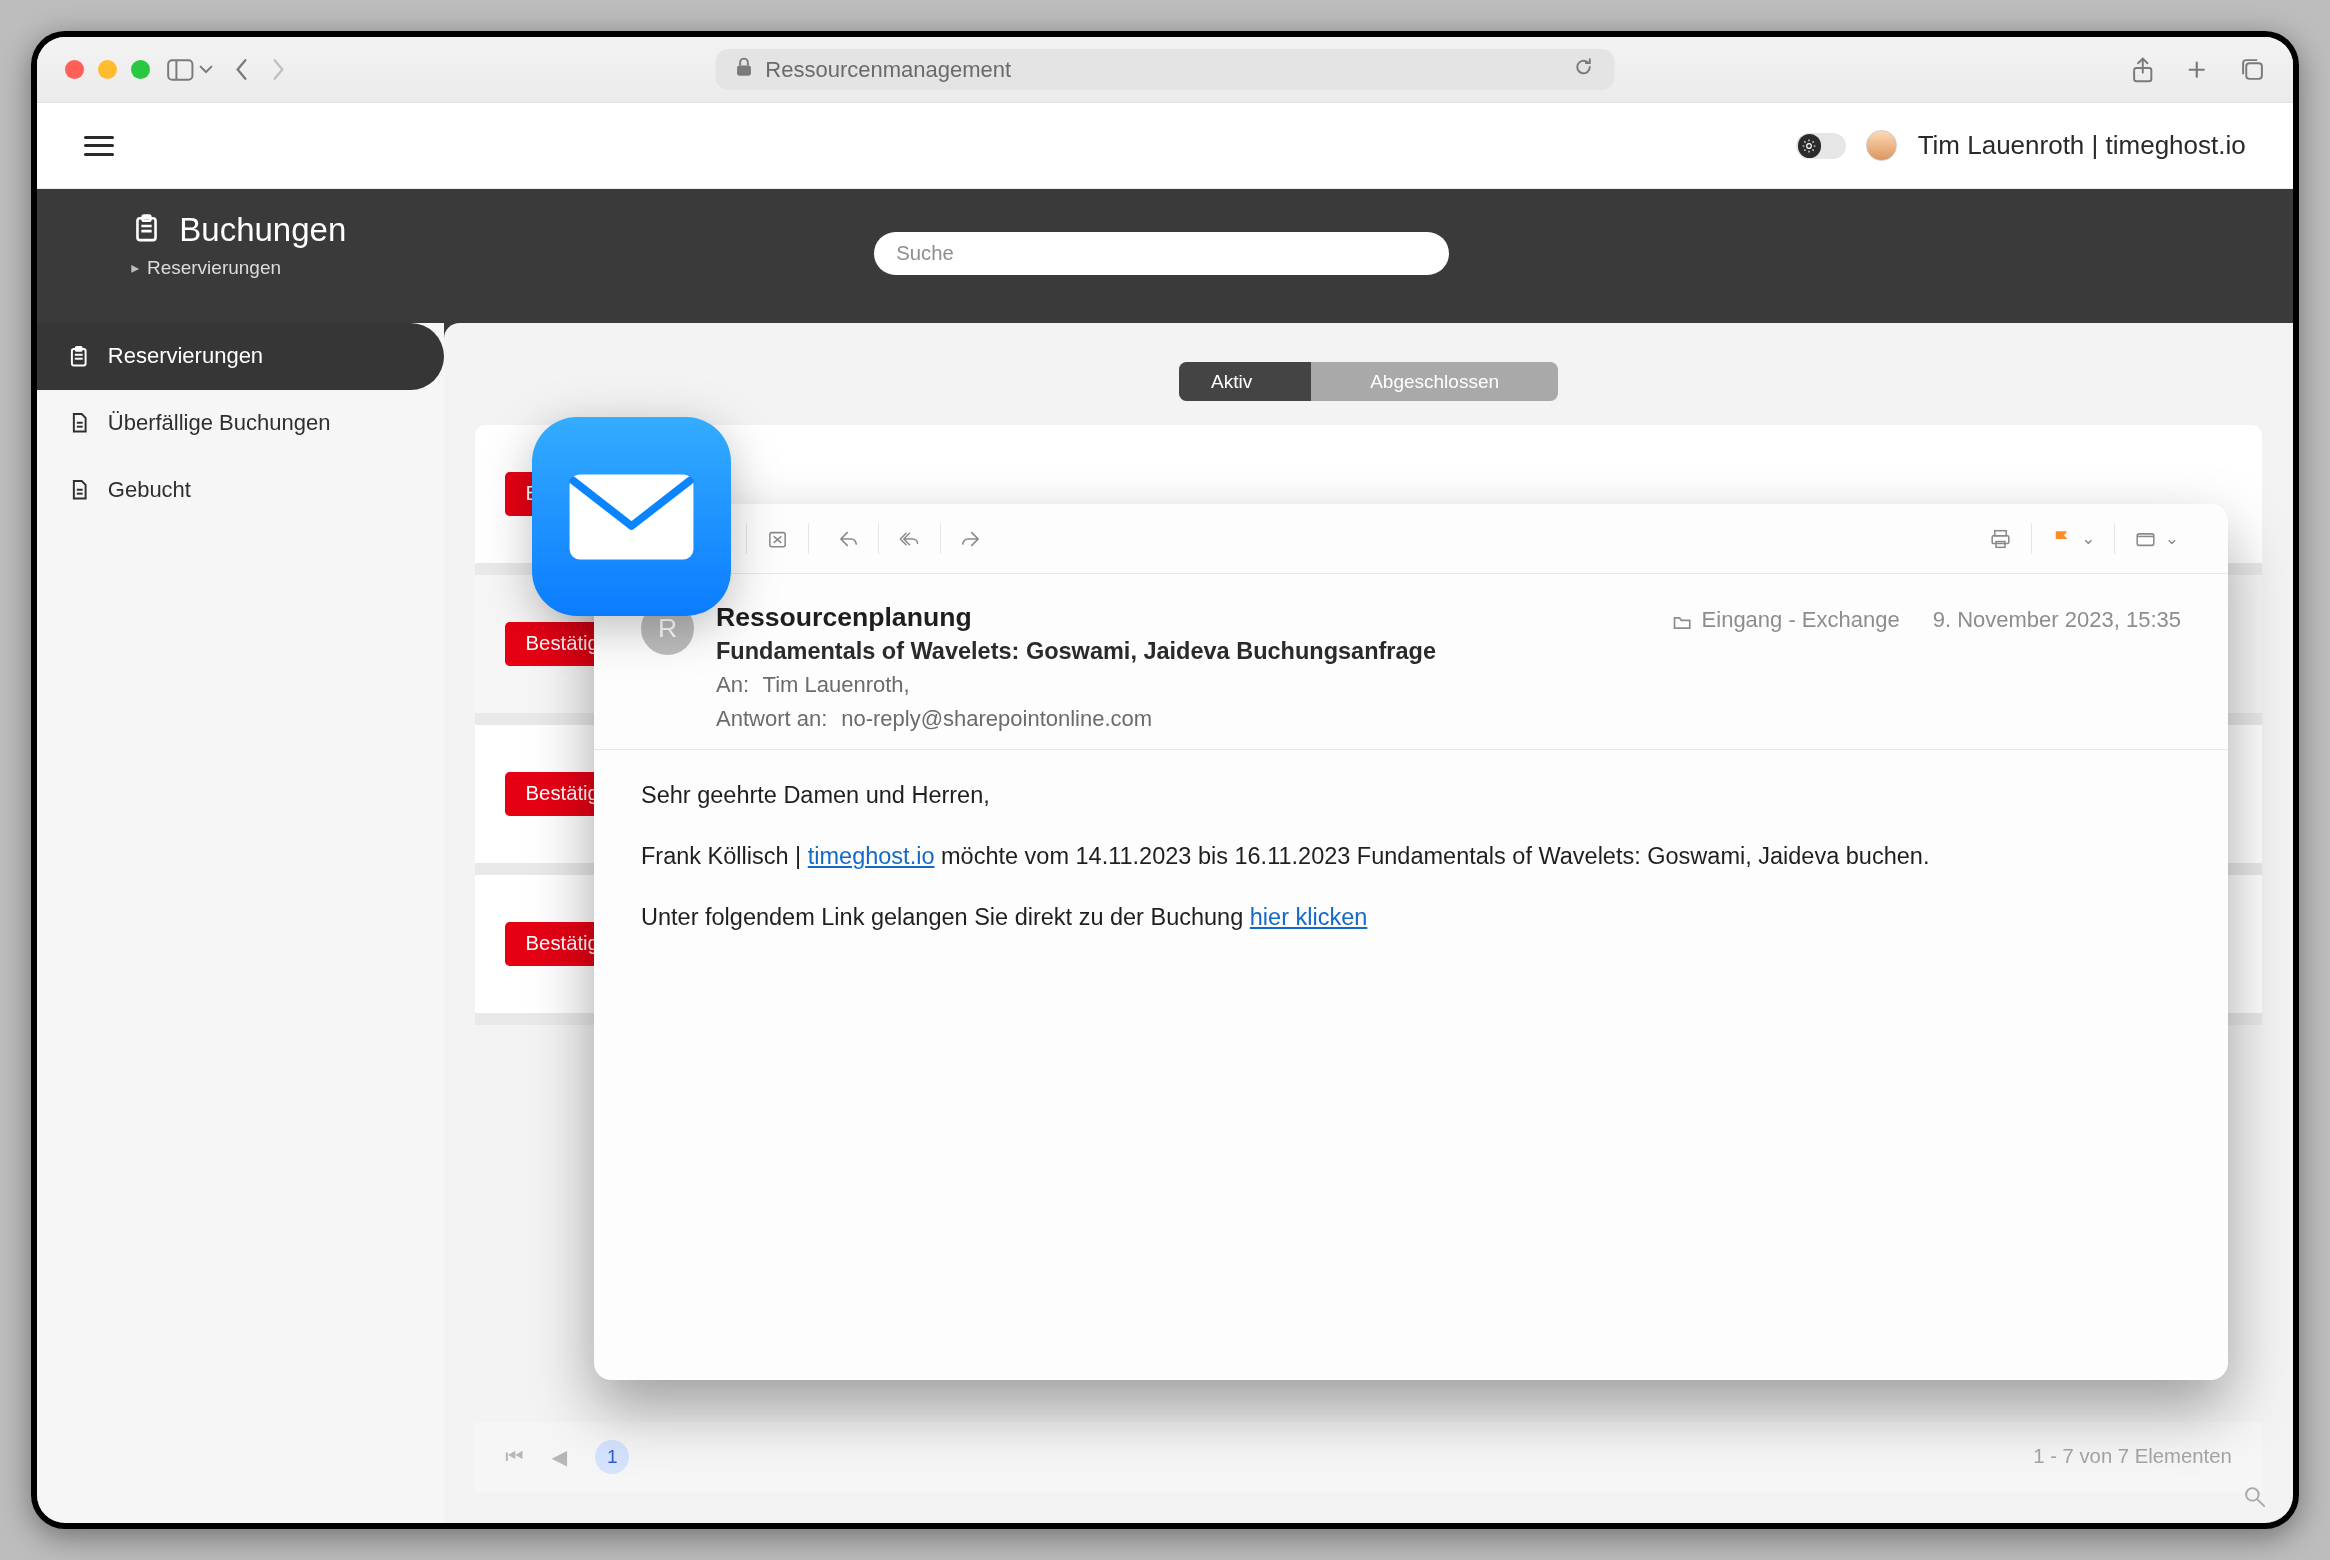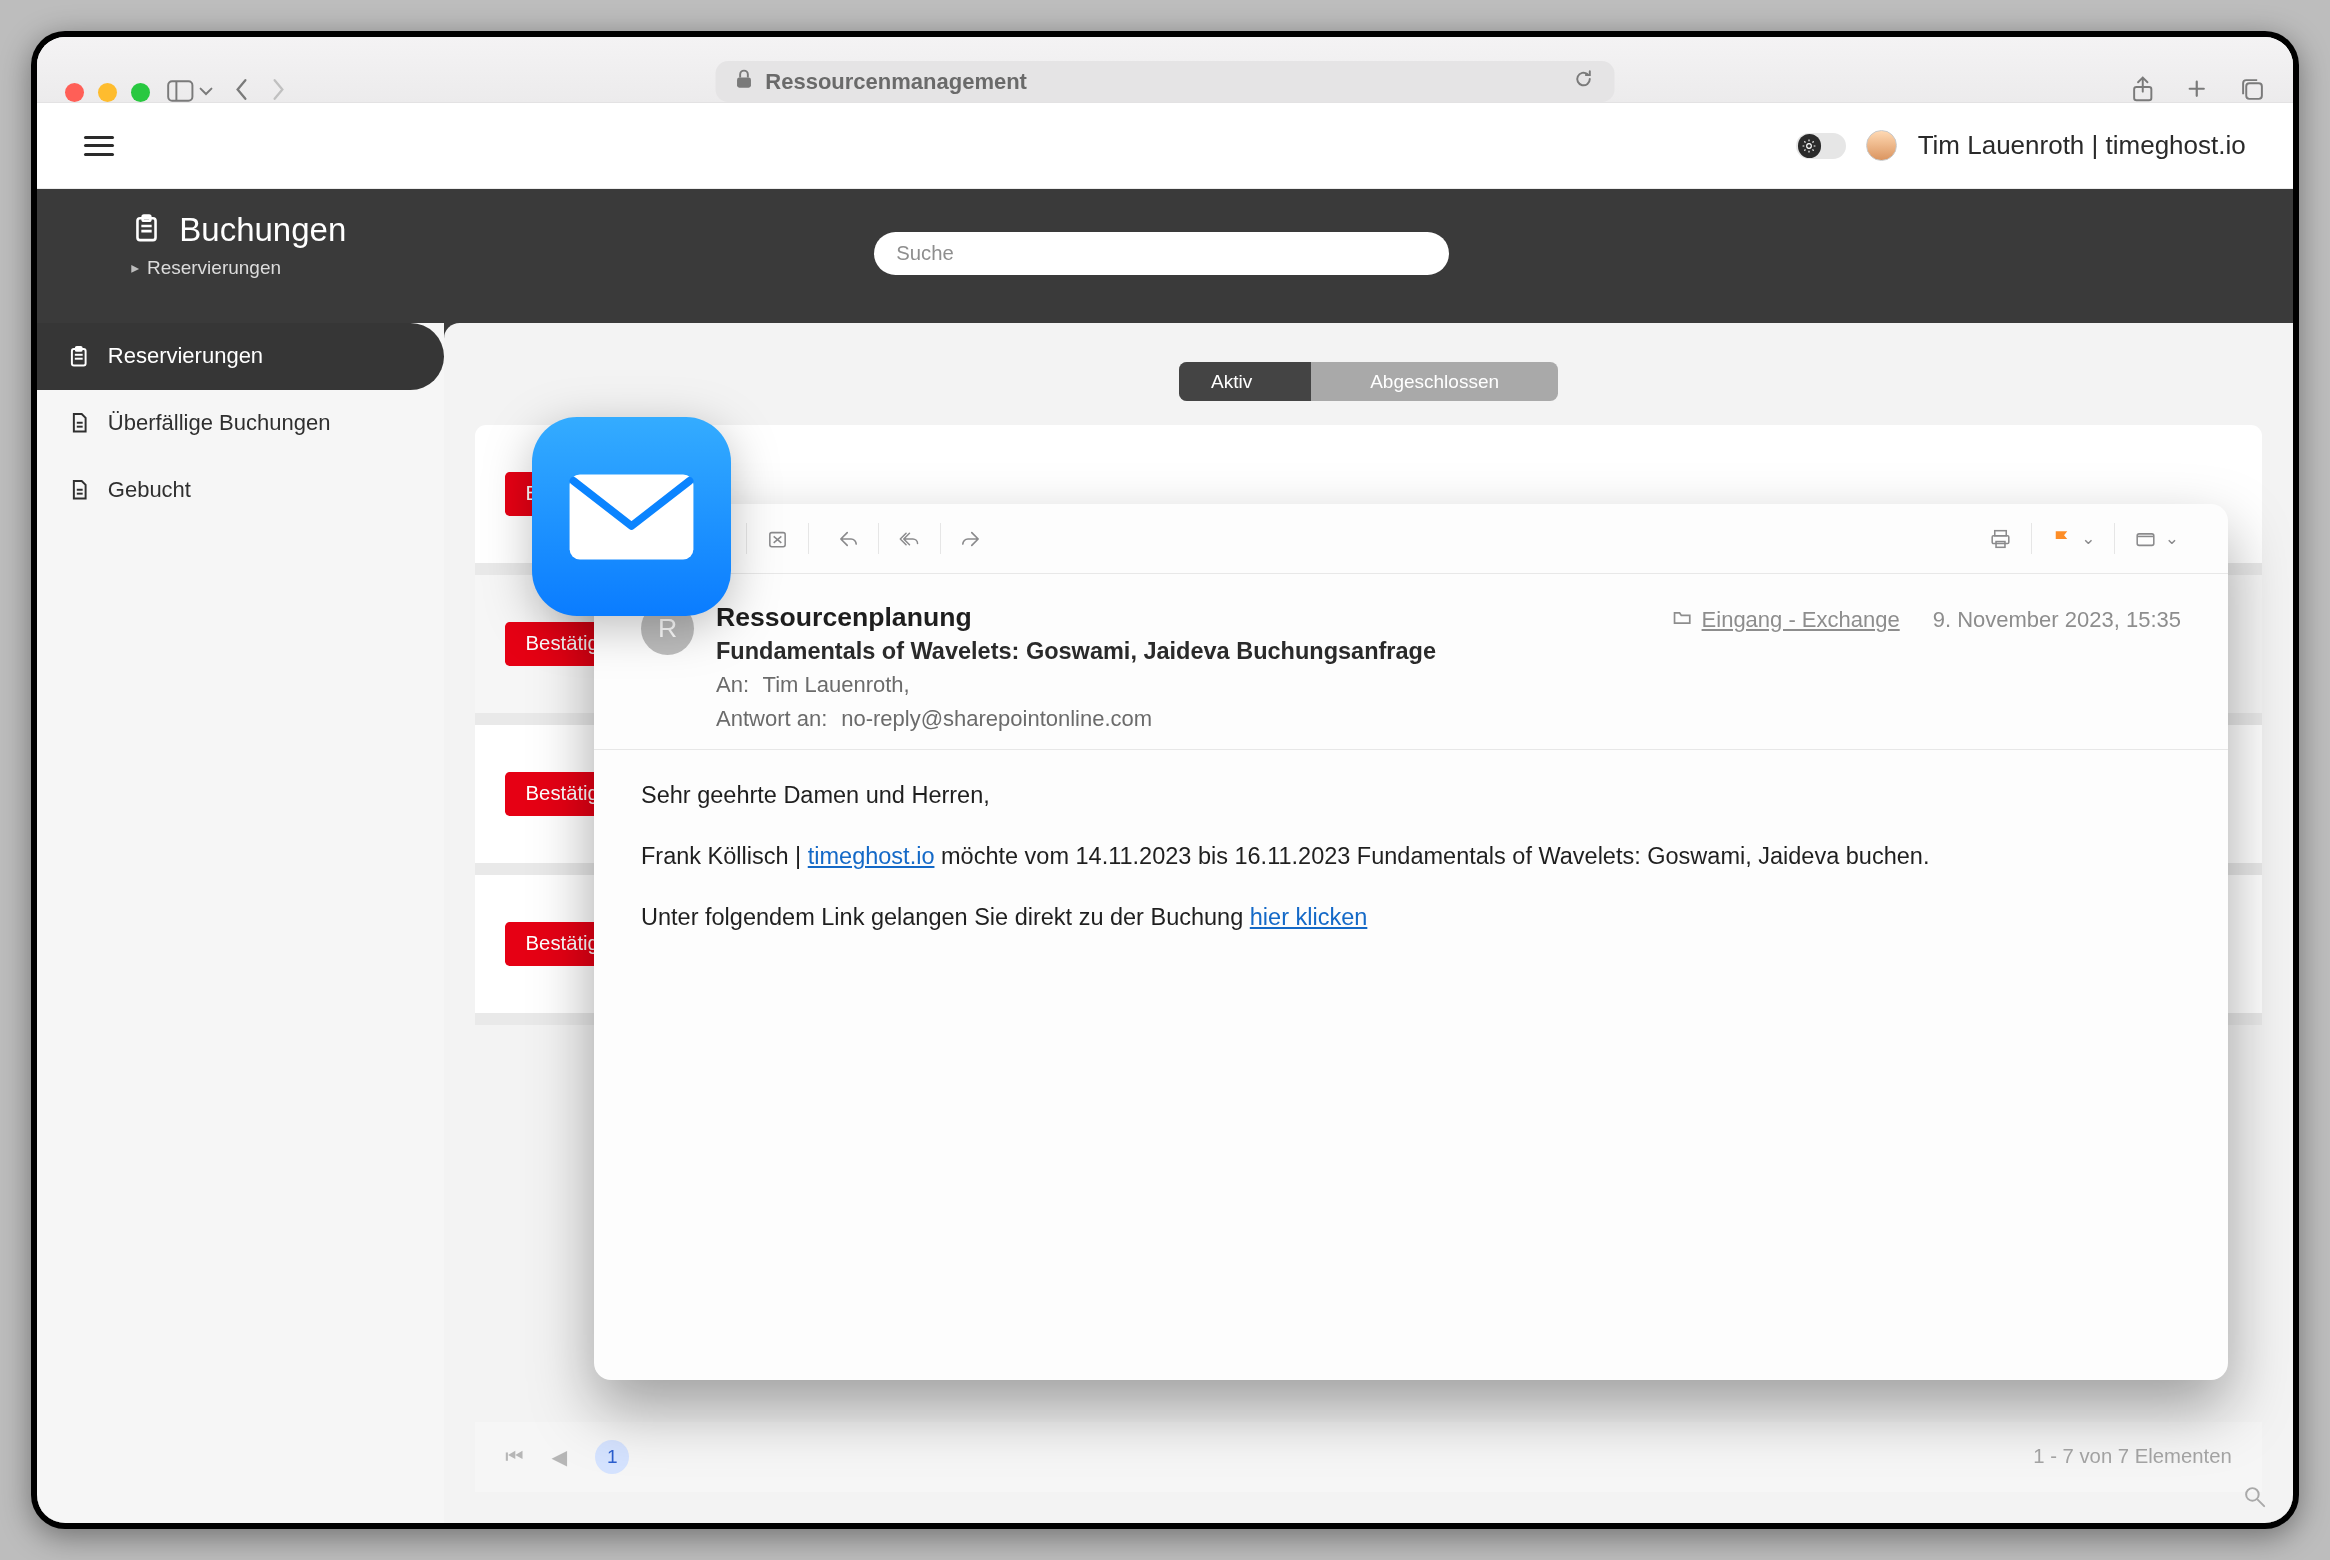--- a/index.html
+++ b/index.html
@@ -43,22 +43,22 @@
   }
   .browser{
     position:absolute;left:6.3px;top:6.3px;right:6.3px;bottom:6.3px;
     background:#fff;border-radius:28px;overflow:hidden;
     display:flex;flex-direction:column;
   }
   
   .macbar{
     height:66px;background:linear-gradient(#f4f3f4,#ecebec);
     border-bottom:0.8px solid var(--mac-chrome-border);
-    display:flex;align-items:flex-end;gap:3px;
-    padding:0 28px 0 28px;position:relative;flex:none;font-weight:bold;
+    display:flex;align-items:center;gap:3px;
+    padding:0 28px 0 28px;position:relative;flex:none;
   }
   .traffic{display:flex;gap:14px;align-items:center;}
   .dot{width:19px;height:19px;border-radius:50%;}
   .dot.red{background:#ff5f57;}
   .dot.yellow{background:#febc2e;}
   .dot.green{background:#28c840;}
   .mac-icon{color:#7a7a7a;display:flex;align-items:center;}
   .mac-icon svg{display:block;}
   .macbar-sidebar-btn{display:flex;align-items:center;gap:4.7px;margin-left:14px;}
   .nav-arrows{display:flex;gap:20.3px;margin-left:17px;}
@@ -204,21 +204,21 @@
     width:53px;height:53px;border-radius:50%;background:#bdbdbd;color:#fff;
     display:flex;align-items:center;justify-content:center;font-size:26.6px;flex:none;
   }
   .mh-lines{flex:1;min-width:0;}
   .mh-from{font-size:26.6px;font-weight:700;color:#1e1e1e;}
   .mh-subj{font-size:23.5px;color:#2a2a2a;margin-top:4.7px;font-weight:600;}
   .mh-row{font-size:22px;color:#6b6b6b;margin-top:7.8px;}
   .mh-row .label{color:#6b6b6b;margin-right:7.8px;}
   .mh-row .val{color:#6b6b6b;}
   .mh-meta{margin-left:auto;display:flex;gap:33px;color:#8d8d8d;font-size:22px;align-items:flex-start;flex:none;padding-top:4.7px;}
-  .mh-meta .folder{display:flex;align-items:flex-start;gap:9.4px;text-decoration:underline;}
+  .mh-meta .folder{display:flex;align-items:flex-end;gap:9.4px;}
   .mh-meta .folder svg{width:20.3px;height:20.3px;}
   .mail-body{
     padding:26.6px 47px;font-size:23.5px;color:#1f1f1f;line-height:1.6;
   }
   .mail-body p{margin:0 0 23.5px 0;}
   .mail-body a{color:var(--mail-link);text-decoration:underline;cursor:pointer;}
 
 </style>
 </head>
 <body>

